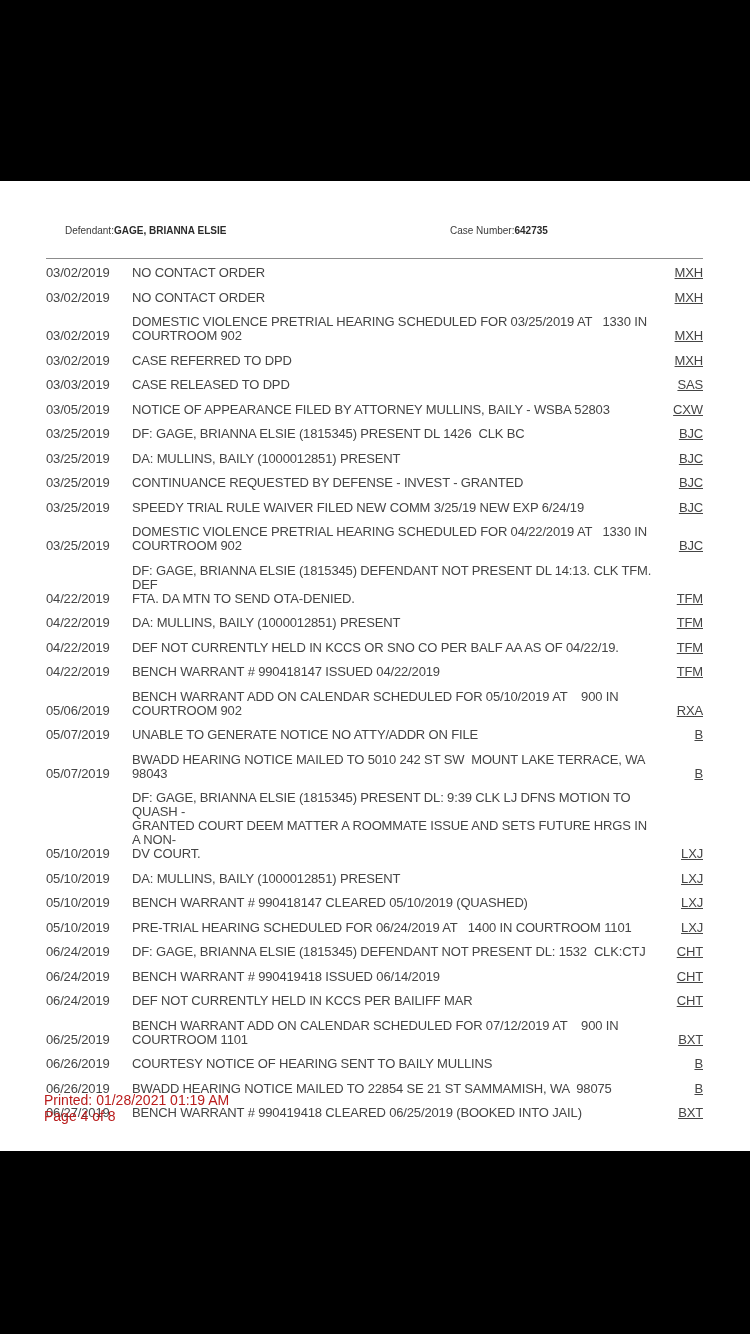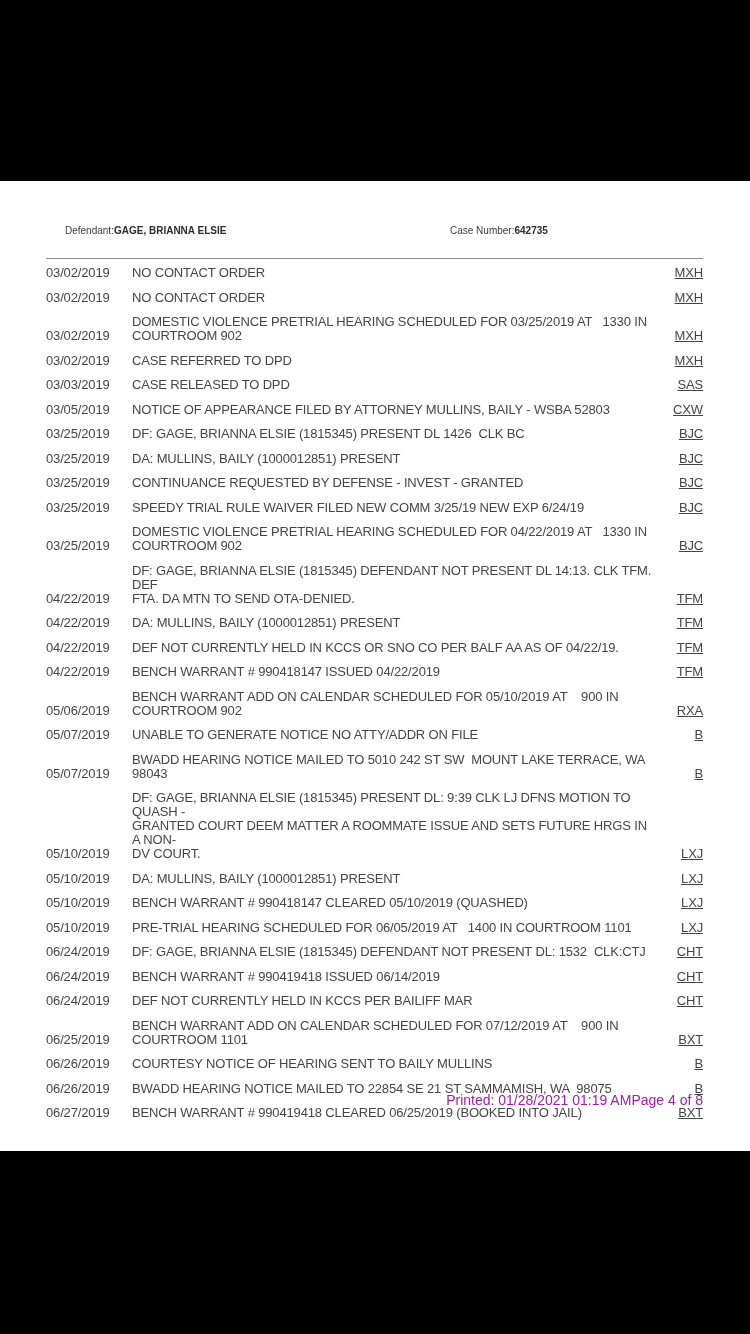--- a/index.html
+++ b/index.html
@@ -46,23 +46,24 @@
   }
   .entry .date { width: 70px; flex: 0 0 70px; white-space: nowrap; }
   .entry .text { flex: 1 1 auto; white-space: pre-wrap; padding-right: 6px; margin-left: 16px; }
   .entry .code { flex: 0 0 44px; width: 44px; text-align: right; white-space: nowrap; text-decoration: underline; }
 
   .doc-footer {
     position: absolute; top: 911px; left: 0;
     width: 750px;
     box-sizing: border-box;
     padding: 0 47px 0 44px;
-    display: flex; justify-content: flex-end;
+    display: flex; justify-content: center;
     font-size: 14px; line-height: 16px;
-    color: #a21caf;
+    color: #b91c1c;
+    flex-direction: column;
   }
 </style>
 </head>
 <body>
 
 <div class="screen">
   <div class="letterbox top"></div>
 
   <div class="page">
     <div class="content">
@@ -200,21 +201,21 @@
   </div>
 
   <div class="entry">
     <span class="date">05/10/2019</span>
     <span class="text">BENCH WARRANT # 990418147 CLEARED 05/10/2019 (QUASHED)</span>
     <span class="code">LXJ</span>
   </div>
 
   <div class="entry">
     <span class="date">05/10/2019</span>
-    <span class="text">PRE-TRIAL HEARING SCHEDULED FOR 06/05/2019 AT   1400 IN COURTROOM 1101</span>
+    <span class="text">PRE-TRIAL HEARING SCHEDULED FOR 06/24/2019 AT   1400 IN COURTROOM 1101</span>
     <span class="code">LXJ</span>
   </div>
 
   <div class="entry">
     <span class="date">06/24/2019</span>
     <span class="text">DF: GAGE, BRIANNA ELSIE (1815345) DEFENDANT NOT PRESENT DL: 1532  CLK:CTJ</span>
     <span class="code">CHT</span>
   </div>
 
   <div class="entry">

